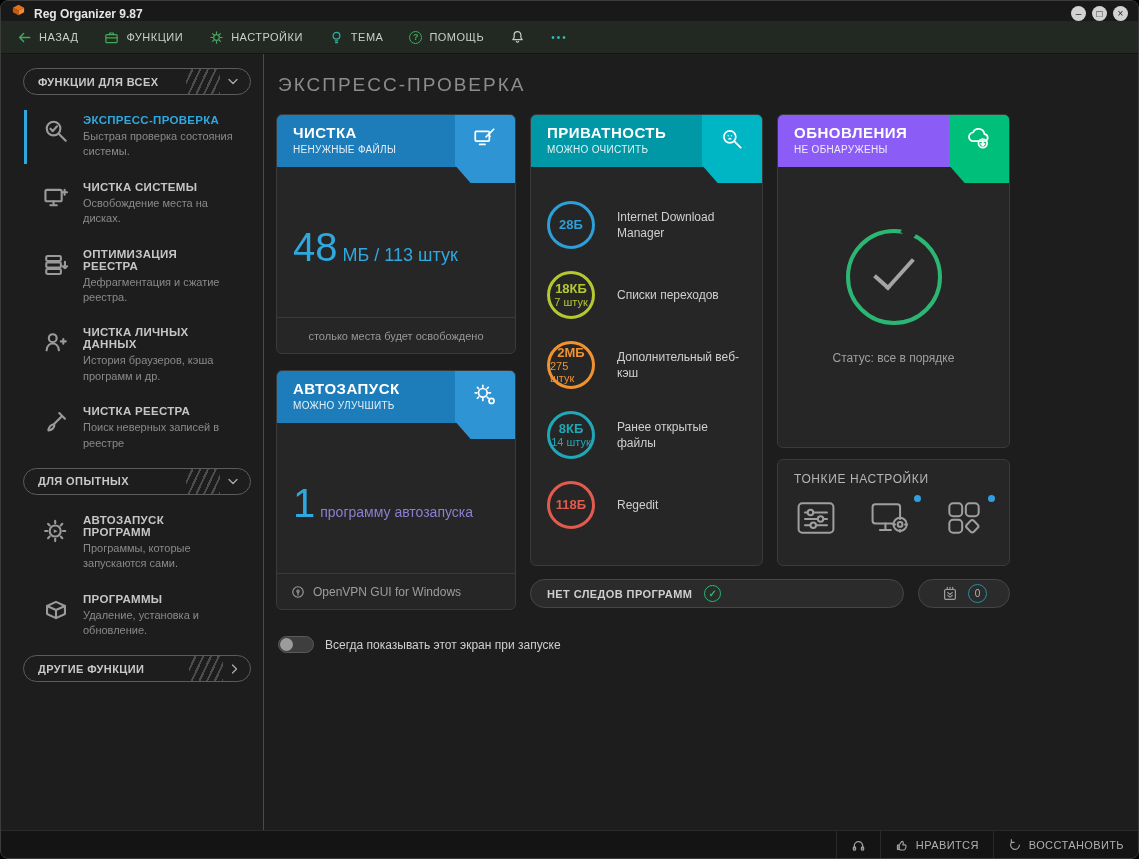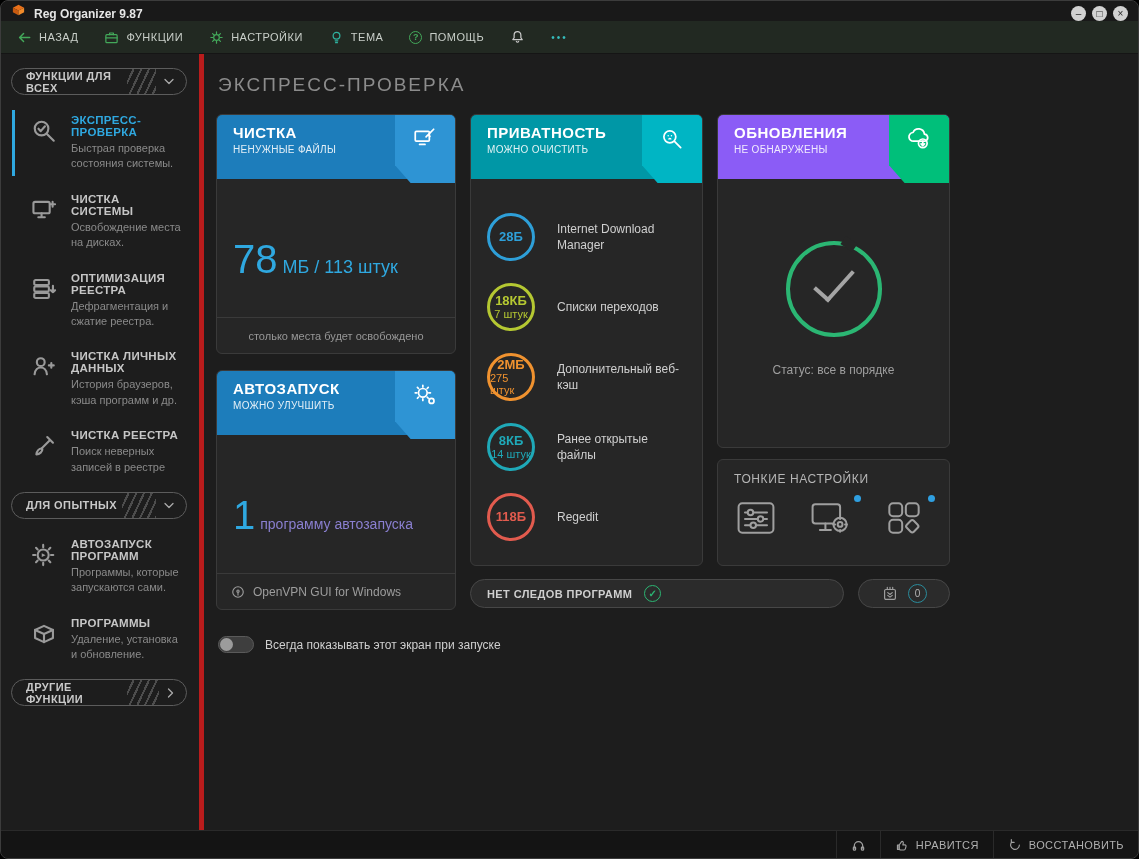--- a/index.html
+++ b/index.html
@@ -21,21 +21,21 @@
              padding:0 16px; gap:26px; flex:none; }
   .tool-item { display:flex; align-items:center; gap:7px; color:#c9cfc9; font-size:11px; letter-spacing:.5px; cursor:pointer; }
   .tool-item .tico { color:#43a85a; }
   .circle-q { width:13px; height:13px; border:1.4px solid #43a85a; border-radius:50%; color:#43a85a; font-size:9px;
               font-weight:bold; display:flex; align-items:center; justify-content:center; }
   .bell { color:#c9c9c9; }
   .more-dots { color:#35bdbd; font-size:10px; letter-spacing:2px; cursor:pointer; }
 
   
   .body { flex:1; display:flex; min-height:0; }
-  .sidebar { width:203px; flex:none; border-right:5px solid #b91c1c; padding:14px 12px 0 10px; }
+  .sidebar { width:263px; flex:none; border-right:1px solid #b91c1c; padding:14px 12px 0 22px; }
   .side-pill { height:27px; border:1px solid #5c5c5c; border-radius:14px; display:flex; align-items:center;
                padding:0 12px 0 14px; color:#c9c9c9; font-size:11px; font-weight:bold; letter-spacing:.4px;
                margin-bottom:12px; overflow:hidden; cursor:pointer; }
   .pill-stripes { width:34px; align-self:stretch; margin-left:auto; margin-right:8px;
                   background:repeating-linear-gradient(115deg, transparent 0 5px, #4d4d4d 5px 7px); }
   .chev { color:#aaa; }
   .side-item { display:flex; gap:10px; padding:7px 2px 7px 16px; position:relative; margin-bottom:7px; cursor:pointer; }
   .side-item.selected::before { content:""; position:absolute; left:1px; top:3px; bottom:3px; width:3px; background:#2fa8e0; }
   .side-icon { width:34px; height:34px; flex:none; color:#9a9a9a; display:flex; align-items:center; justify-content:center; }
   .side-text { width:152px; }
@@ -48,21 +48,21 @@
   .main { flex:1; padding:16px 14px 0 12px; overflow:hidden; }
   .page-title { font-size:19px; font-weight:400; color:#8c8c8c; letter-spacing:2px; margin:4px 0 18px 2px; }
 
   .cards-wrap { display:flex; gap:14px; }
   .col1 { width:240px; flex:none; }
   .col23 { width:480px; flex:none; }
   .row-top { display:flex; gap:14px; }
   .col3 { width:233px; flex:none; }
 
   .card { background:#262626; border:1px solid #3a3a3a; border-radius:6px; position:relative; overflow:hidden; }
-  .card-head { height:64px; padding:9px 16px 0 16px; position:relative; }
+  .card-head { height:52px; padding:9px 16px 0 16px; position:relative; }
   .card-title { color:#fff; font-size:15px; font-weight:bold; letter-spacing:.5px; display:block; }
   .card-sub { color:rgba(255,255,255,.88); font-size:10px; letter-spacing:.3px; display:block; margin-top:3px; }
   .head-tab { position:absolute; top:0; right:0; width:60px; height:68px; z-index:2; color:#fff;
               display:flex; align-items:flex-start; justify-content:center; padding-top:11px;
               clip-path:polygon(0 0, 100% 0, 100% 100%, 26% 100%, 0 74%); }
   .card.blue  .card-head { background:#1d7dbb; }  .card.blue  .head-tab { background:#2e94d4; }
   .card.teal  .card-head { background:#0097a6; }  .card.teal  .head-tab { background:#00b5c4; }
   .card.green .card-head { background:#8b5cf6; }  .card.green .head-tab { background:#00bf7a; }
 
   .card.cleaning { height:240px; }
@@ -344,21 +344,21 @@
             </div>
             <div class="head-tab">
               <span>
                 <svg class="ic" width="26" height="26" viewBox="0 0 24 24" style="stroke-width:1.6">
                     <rect x="3" y="5" width="13" height="9" rx="1"></rect>
                     <path d="M7 17h5M20 3l-4.5 4.5M14.5 8.5 13 10M16.5 9.5 15 8"></path>
                   </svg>
               </span>
             </div>
             <div class="big-line">
-              <span class="big-num">78</span>
+              <span class="big-num">48</span>
               <span class="big-unit">МБ / 113 штук</span>
             </div>
             <div class="card-foot">
               <span>столько места будет освобождено</span>
             </div>
           </div>
 
           <div class="card blue autostart">
             <div class="card-head">
               <span class="card-title">АВТОЗАПУСК</span>

